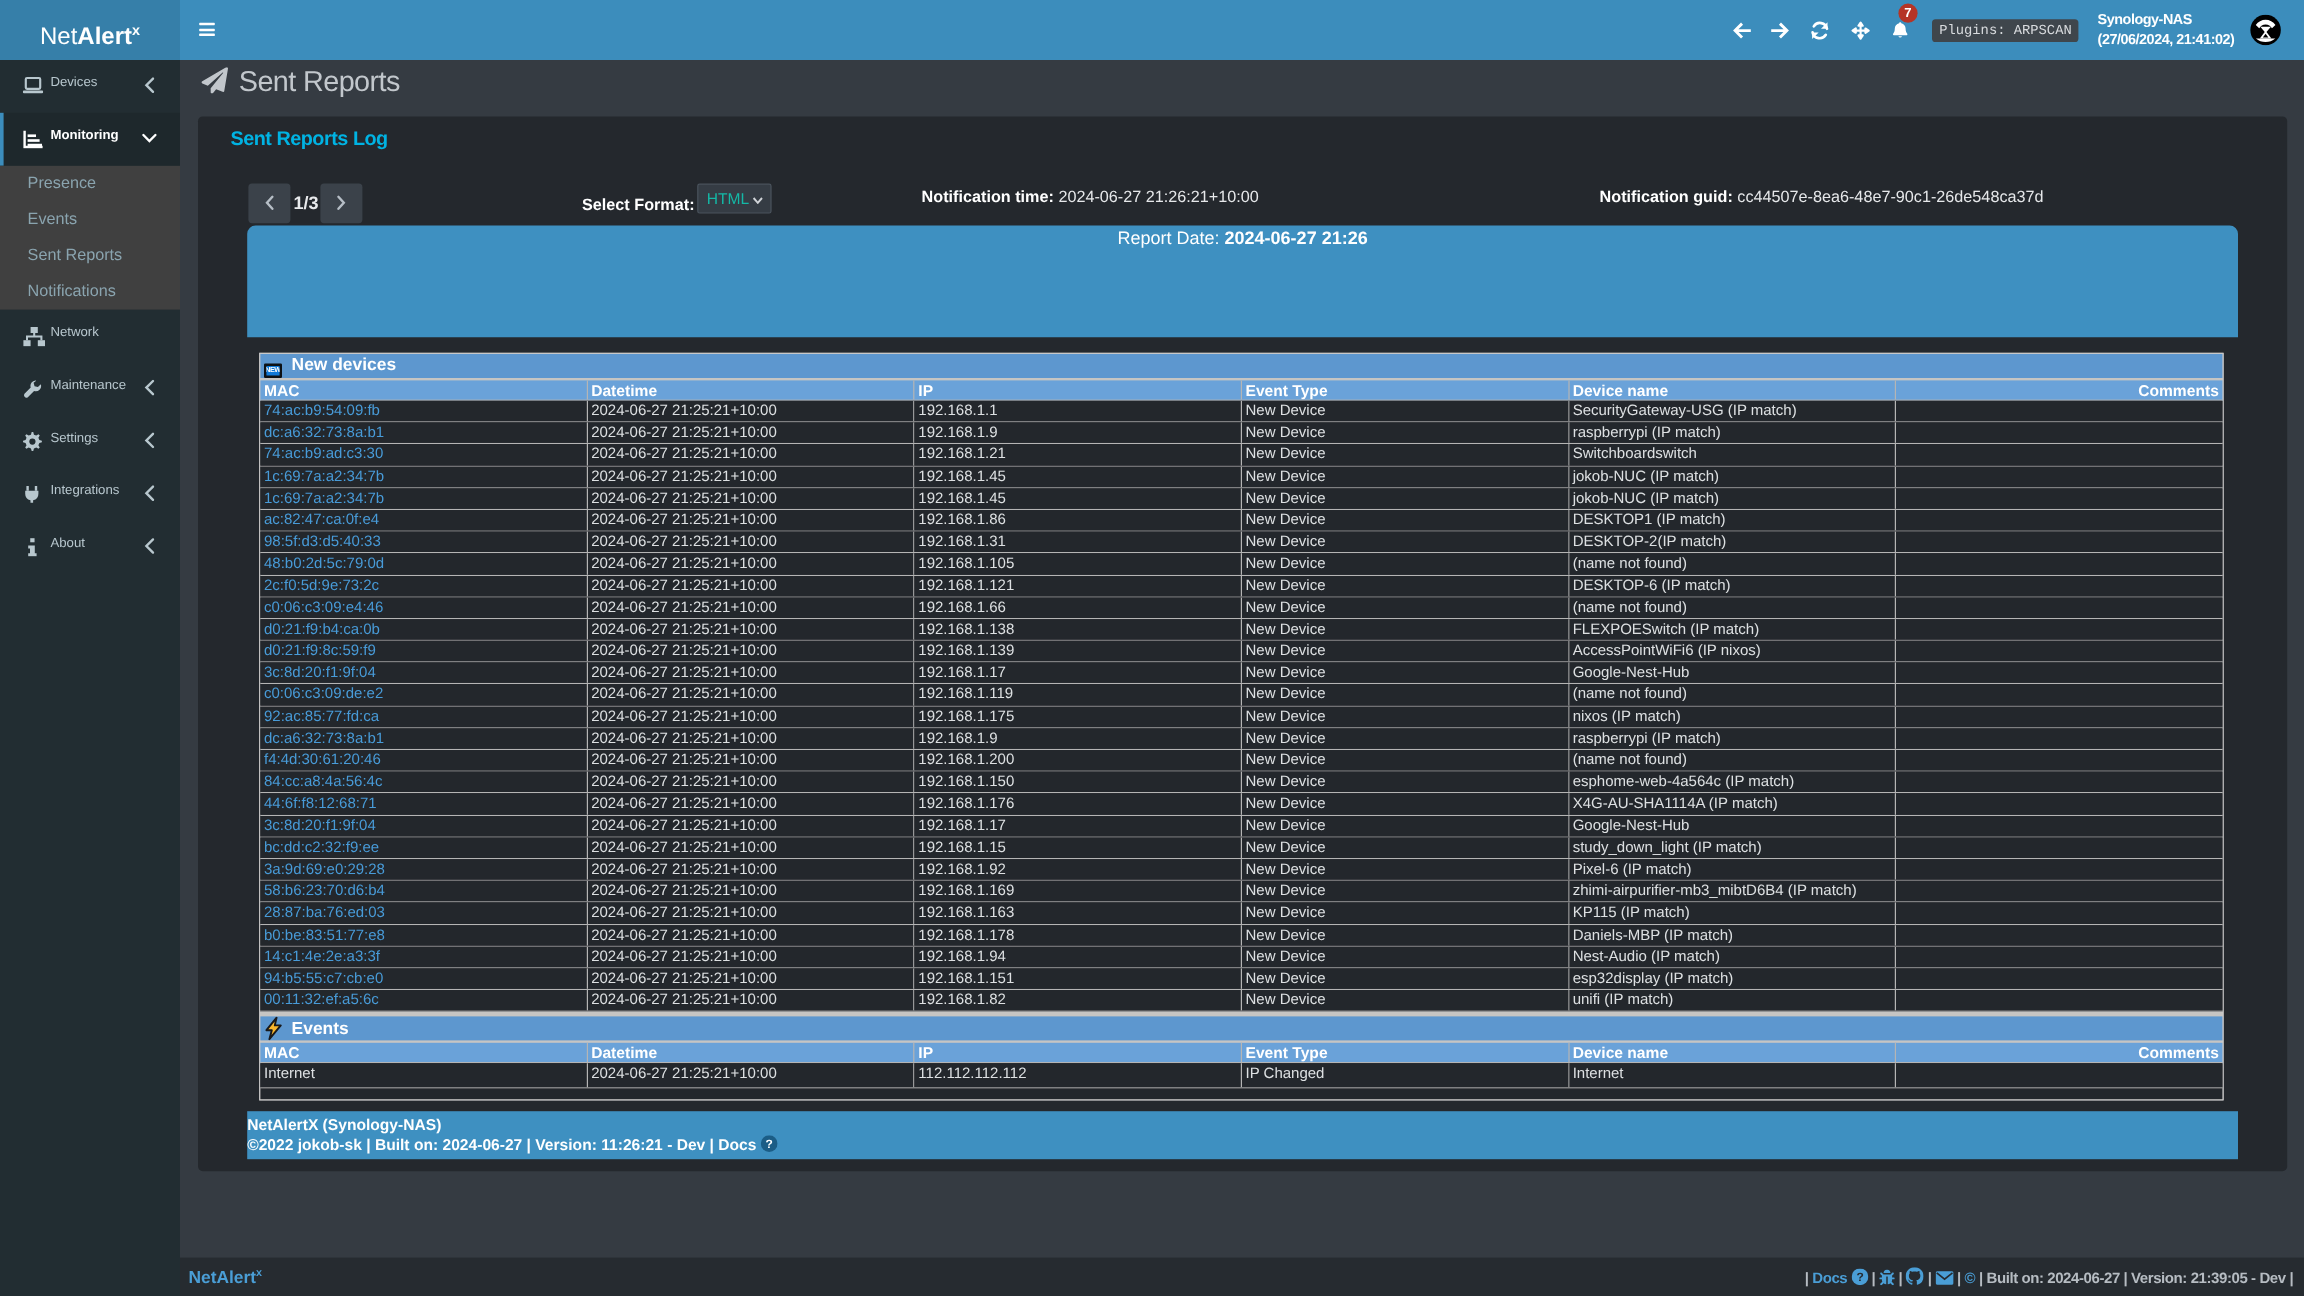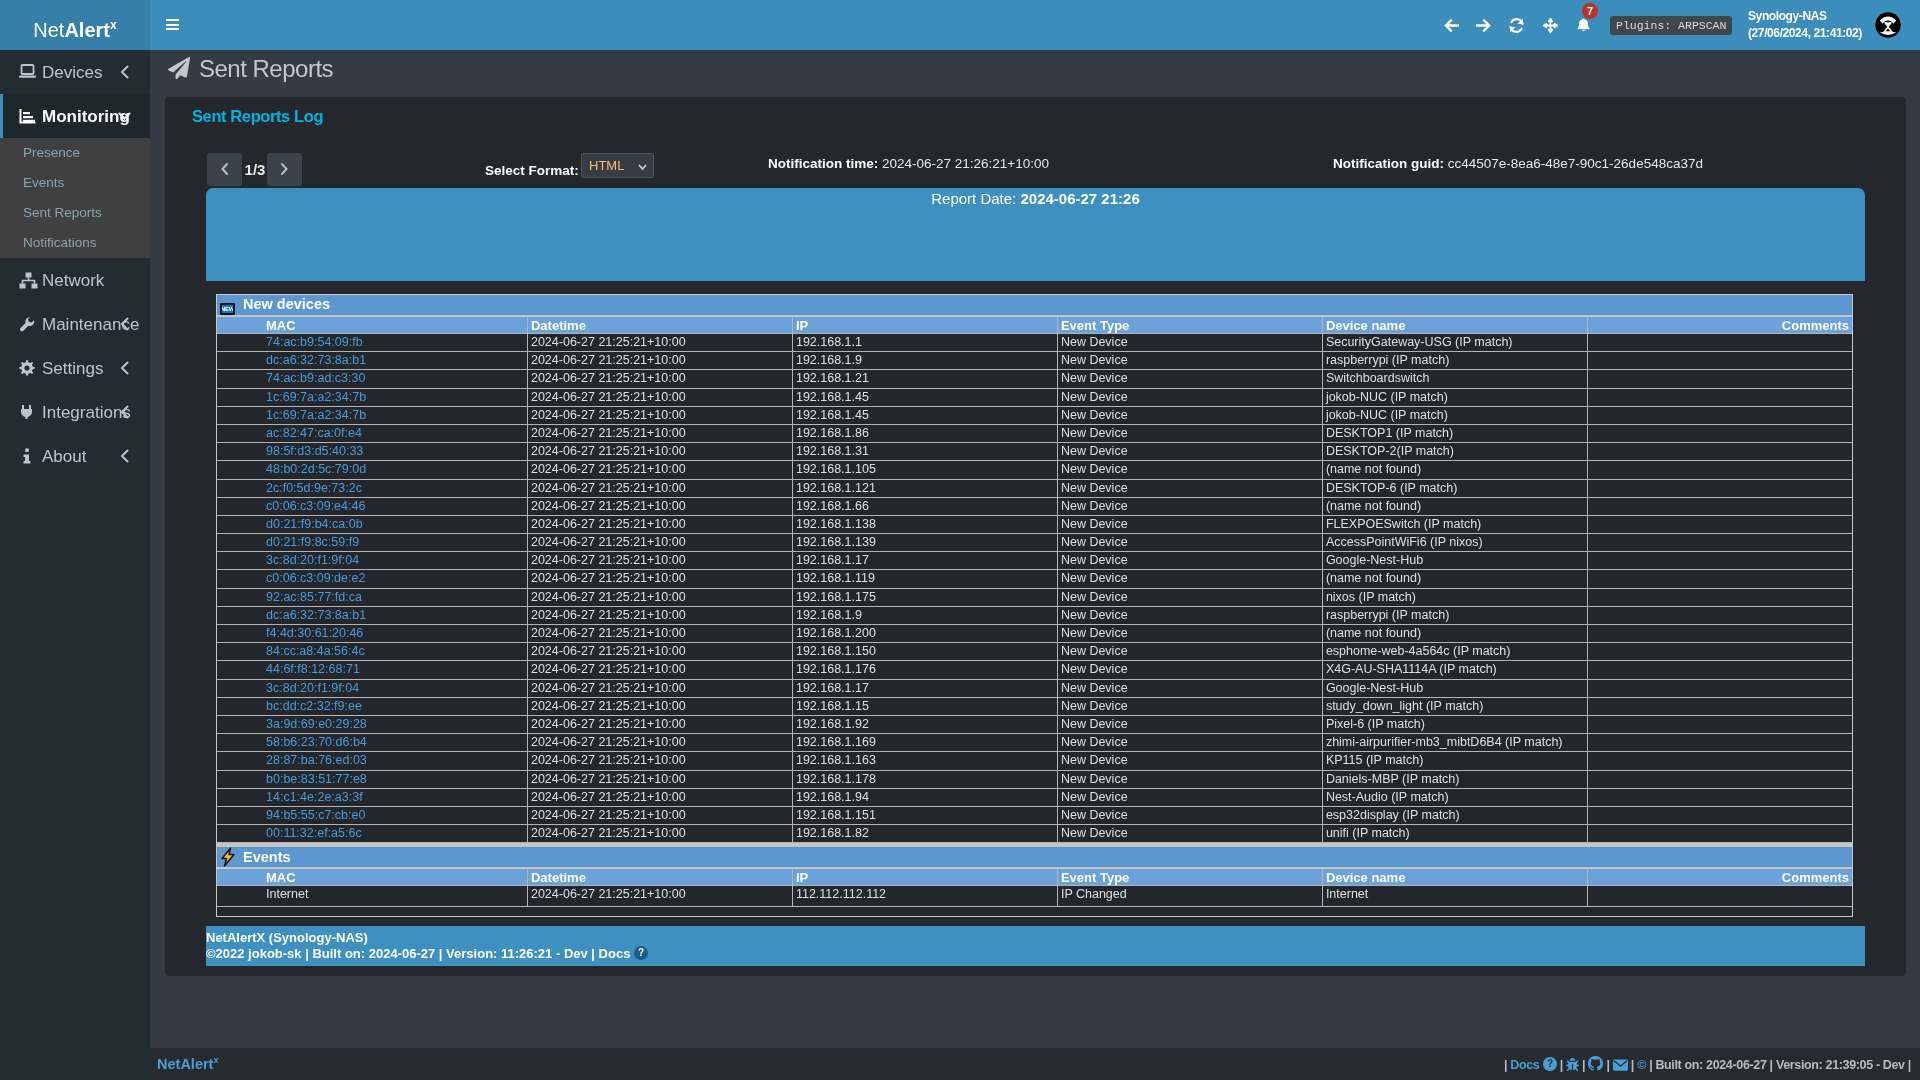--- a/index.html
+++ b/index.html
@@ -19,21 +19,21 @@
 .navico svg { display:block; }
 #navbadge { left:1582px; top:3px; min-width:16px; height:16px; background:#b53426; color:#fff;
   border-radius:9px; font-size:11px; font-weight:700; text-align:center; line-height:16px; padding:0 4px; }
 #plugins { left:1610px; top:16px; height:19px; padding:0 6px; white-space:nowrap; background:#3f464c; border-radius:3px;
   font-family:"Liberation Mono", monospace; font-size:11.5px; color:#d8dbde; text-align:left; line-height:19px; }
 #nastime { left:1748px; top:8px; width:158px; white-space:nowrap; text-align:left; color:#fff; font-size:12px; letter-spacing:-0.4px; font-weight:700; line-height:17px; }
 #avatar { left:1875px; top:12px; }
 
 
 #sidebar { left:0; top:50px; width:150px; height:1030px; background:#222d32; }
-.sitem { position:relative; height:44px; color:#b8c7ce; font-size:17px; }
+.sitem { position:relative; height:44px; color:#b8c7ce; font-size:11px; }
 .sitem .ic { position:absolute; left:19px; top:14px; width:17px; height:16px; }
 .sitem .lbl { position:absolute; left:42px; top:13px; }
 .sitem .chev { position:absolute; left:120px; top:14px; width:12px; height:14px; }
 .sitem.active { background:#1e282c; color:#fff; border-left:3px solid #3c8dbc; }
 .sitem.active .ic { left:16px; }
 .sitem.active .lbl { left:39px; font-weight:700; }
 .sitem.active .chev { left:115px; }
 #submenu { background:#404040; }
 .subitem { height:30px; line-height:30px; padding-left:23px; color:#8aa4af; font-size:13.5px; }
 
@@ -41,41 +41,41 @@
 #pgtitle { left:167px; top:55px; width:600px; height:40px; color:#c2c7cc; font-size:24px; letter-spacing:-0.5px; }
 #pgtitle svg { vertical-align:-2px; margin-right:8px; }
 
 
 #box { left:165px; top:97px; width:1741px; height:879px; background:#24282d; border-radius:4px; }
 #boxtitle { left:192px; top:107px; font-size:16.5px; font-weight:700; color:#00b3e3; letter-spacing:-0.4px; }
 .pgbtn { top:153px; width:35px; height:33px; background:#3b424a; border-radius:3px; color:#b6bec6; }
 .pgbtn svg { display:block; margin:9px auto; }
 #pgnum { left:242px; top:161px; width:26px; color:#e8eaec; font-size:15px; font-weight:700; text-align:center; }
 #selfmt { left:485px; top:163px; color:#fff; font-size:13.5px; font-weight:700; }
-#selbox { left:581px; top:153px; width:73px; height:25px; background:#353c44; border:1px solid #4a535c; border-radius:2px;
-  color:#fdba74; font-size:13px; line-height:24px; text-align:left; padding-left:7px; font-weight:400; }
+#selbox { left:581px; top:153px; width:62px; height:25px; background:#353c44; border:1px solid #4a535c; border-radius:2px;
+  color:#14b8a6; font-size:13px; line-height:24px; text-align:left; padding-left:7px; font-weight:400; }
 #selbox svg { position:absolute; right:6px; top:9.5px; }
 #notiftime { left:768px; top:156px; color:#e6e8ea; font-size:13.5px; }
 #notifguid { left:1333px; top:156px; color:#e6e8ea; font-size:13.5px; }
 b.wlbl { color:#fff; font-weight:700; }
 
 
 #rephead { left:206px; top:188px; width:1659px; height:93px; background:#3e90c1; color:#fff; text-align:center; border-radius:7px 7px 0 0; }
 #reptitle { margin-top:16px; padding-left:8px; font-size:32px; font-weight:700; line-height:34px; letter-spacing:-0.5px; }
 #reptitle sup { font-size:17px; }
 #repdate { margin-top:2px; font-size:15px; }
 #repfoot { left:206px; top:926px; width:1659px; height:40px; background:#3e90c1; color:#fff; 
   font-size:13px; font-weight:700; }
 #repfoot .l1 { padding-top:4px; }
 #repfoot .l2 { padding-top:0.5px; }
 
 
 #rtab { position:absolute; left:216px; top:294px; width:1637px; border:1px solid #c8c8c8;
   background:#c6c5c3; font-size:12.5px; }
-.trow { display:flex;padding-left:46px; }
+.trow { display:flex; }
 .trow .c { width:272.833px; box-sizing:border-box; border-right:1px solid #b5b5b5; padding:0 3px;
   overflow:hidden; white-space:nowrap; }
 .trow .c:last-child { border-right:none; width:272px;text-align:right; }
 .sbar { height:19.5px; line-height:19.5px; background:#5d97cf; color:#fff; font-weight:700;
   font-size:14.5px; padding:0 3px; margin-bottom:2.5px; }
 .sbar.ev { margin-top:4px; }
 .cols { height:17px; line-height:17px; background:#6aa2d9; color:#fff; font-weight:700;
   font-size:13px; border-bottom:1px solid #b5b5b5; }
 .dr { height:18.2px; line-height:17.2px; background:#23272c; color:#dde0e2;
   border-bottom:1px solid #b5b5b5; }

